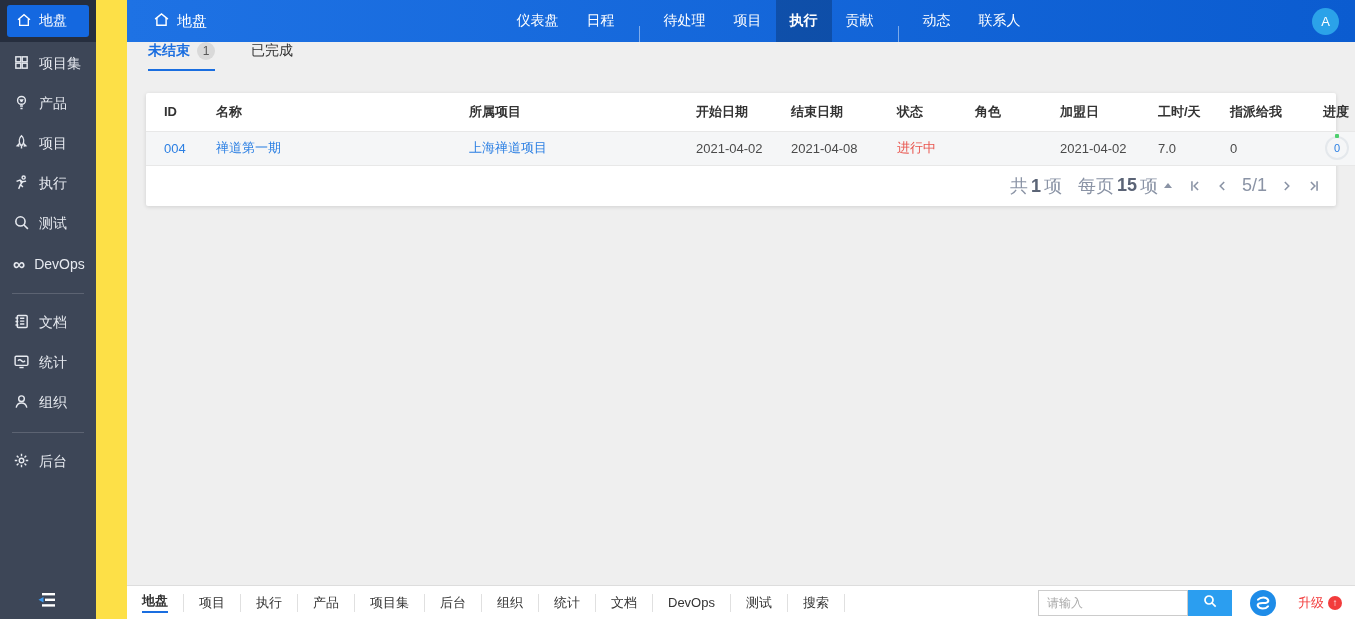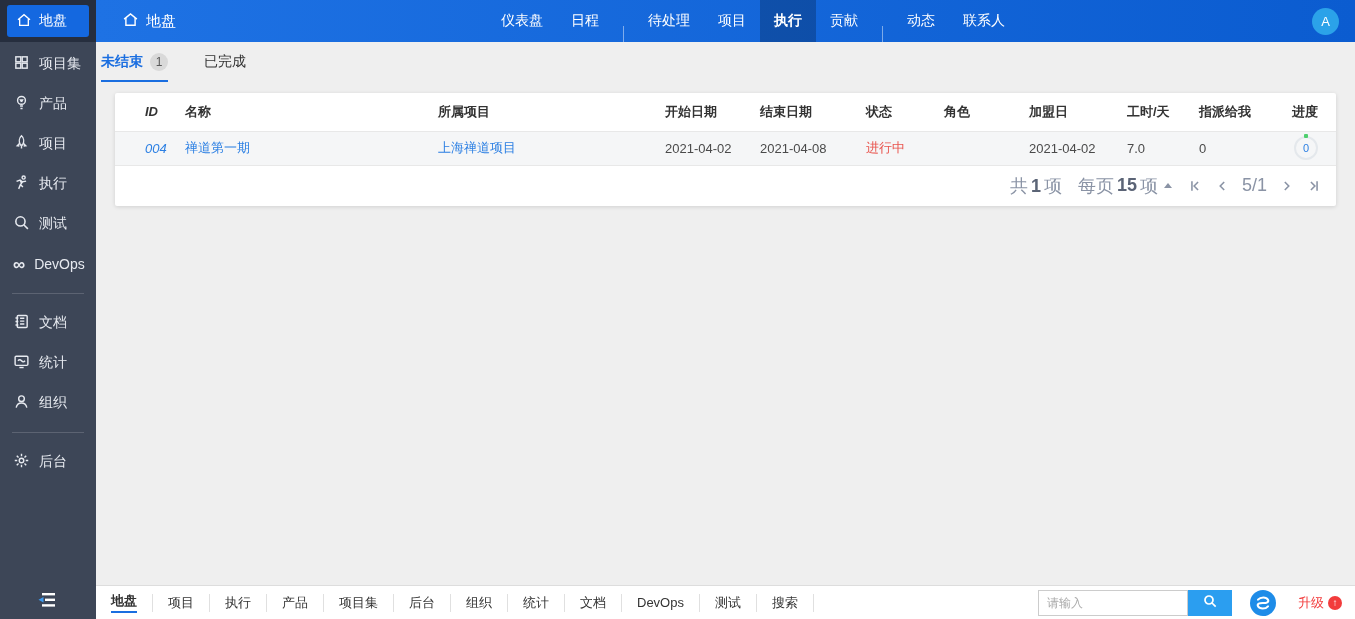--- a/index.html
+++ b/index.html
@@ -1,17 +1,17 @@
 <!DOCTYPE html>
 <html><head>
 <meta charset="utf-8">
 <style>
   * { margin:0; padding:0; box-sizing:border-box; }
   html,body { width:1355px; height:619px; font-family:"Liberation Sans","DejaVu Sans",sans-serif; }
-  .app { display:flex; width:1355px; height:619px; overflow:hidden; background:#ef4444; }
+  .app { display:flex; width:1355px; height:619px; overflow:hidden; background:#fde047;gap:31px; }
 
   
   .sidebar { width:96px; background:#3d4657; display:flex; flex-direction:column; flex:none; }
   .sidebar-top { height:42px; background:#262e3e; padding:5px 7px; }
   .sidebar-home { height:32px; background:#1468e0; border-radius:3px; display:flex; align-items:center; gap:7px; padding:0 9px; color:#fff; font-size:14px; cursor:pointer; }
   .sidebar-menu { flex:1; color:#e7eaf0; padding-top:2px; }
   .side-item { height:40px; display:flex; align-items:center; gap:9px; padding:0 13px; font-size:14px; cursor:pointer; white-space:nowrap; }
   .side-item svg, .sidebar-home svg { flex:none; }
   .side-divider { border-top:1px solid rgba(255,255,255,.16); margin:9px 12px; }
   .infinity-glyph { font-size:17px; font-weight:bold; line-height:1; width:17px; text-align:center; }
@@ -24,31 +24,31 @@
   .header { height:42px; flex:none; background:linear-gradient(90deg,#1e72e4 0%,#0b5cd0 100%); display:flex; align-items:center; color:#fff; }
   .header-home { display:flex; align-items:center; gap:7px; padding:0 18px 0 26px; font-size:15px; cursor:pointer; height:100%; }
   .header-nav { flex:1; display:flex; align-items:flex-end; justify-content:center; height:100%; }
   .nav-item { height:100%; display:flex; align-items:center; padding:0 14px; font-size:14px; cursor:pointer; white-space:nowrap; }
   .nav-item.active { background:rgba(0,0,0,.22); font-weight:bold; }
   .nav-sep { width:1px; height:16px; background:rgba(255,255,255,.45); margin:0 10px; }
   .avatar { width:27px; height:27px; border-radius:50%; background:#2ba2e9; color:#fff; display:flex; align-items:center; justify-content:center; font-size:13px; margin-right:16px; cursor:pointer; flex:none; }
 
   
   .content { flex:1; background:#efefef; min-height:0; }
-  .tabs-row { height:51px; display:flex; align-items:center; gap:36px; padding:0 5px; }
+  .tabs-row { height:51px; display:flex; align-items:flex-start; gap:36px; padding:0 21px; }
   .tab { display:flex; align-items:center; gap:7px; font-size:14px; color:#333; padding-bottom:9px; border-bottom:2px solid transparent; cursor:pointer; }
   .tab.active { color:#1a6ee0; font-weight:bold; border-bottom-color:#1a6ee0; }
   .tab-badge { width:18px; height:18px; border-radius:50%; background:#d9d9d9; color:#595959; font-size:12px; font-weight:normal; display:flex; align-items:center; justify-content:center; }
 
   .card { margin:0 19px; background:#fff; border-radius:2px; box-shadow:0 1px 4px rgba(0,0,0,.13); }
   table { width:100%; border-collapse:collapse; table-layout:fixed; font-size:13px; }
   th { height:38px; text-align:left; padding:0 8px; color:#333; font-weight:bold; border-bottom:1px solid #e8e8e8; white-space:nowrap; }
   td { height:34px; padding:0 8px; color:#4a4a4a; white-space:nowrap; overflow:hidden; }
   tbody tr { background:#f5f6f7; border-bottom:1px solid #e8e8e8; }
-  th:first-child, td:first-child { padding-left:30px;font-style:italic; }
+  th:first-child, td:first-child { padding-left:18px; }
   th:last-child, td:last-child { padding-right:18px; text-align:right; }
   a.cell-link { color:#2b7fe3; text-decoration:none; cursor:pointer;margin-top:8px; }
   .status-doing { color:#e9554e; }
   .progress-wrap { display:flex; justify-content:flex-end; }
   .progress-ring { position:relative; width:24px; height:24px; border-radius:50%; border:2px solid #e4e8ec; display:flex; align-items:center; justify-content:center; color:#2b7fe3; font-size:11px; }
   .progress-tick { position:absolute; top:-4px; left:50%; margin-left:-2px; width:4px; height:4px; border-radius:1px; background:#4ecf6e; }
 
   .pagination-row { height:40px; display:flex; align-items:center; justify-content:flex-end; gap:16px; padding-right:15px; color:#8a93a5; font-size:18px; }
   .pag-num { color:#5b6476; font-weight:bold; padding:0 3px; }
   .per-page { display:flex; align-items:center; cursor:pointer;justify-content:center; }

